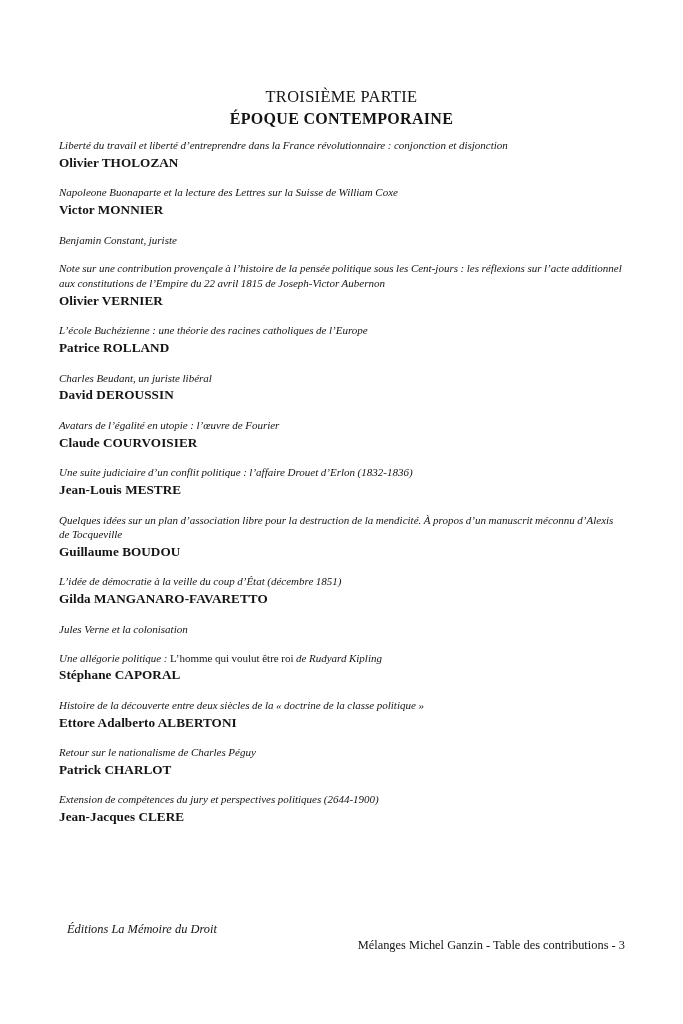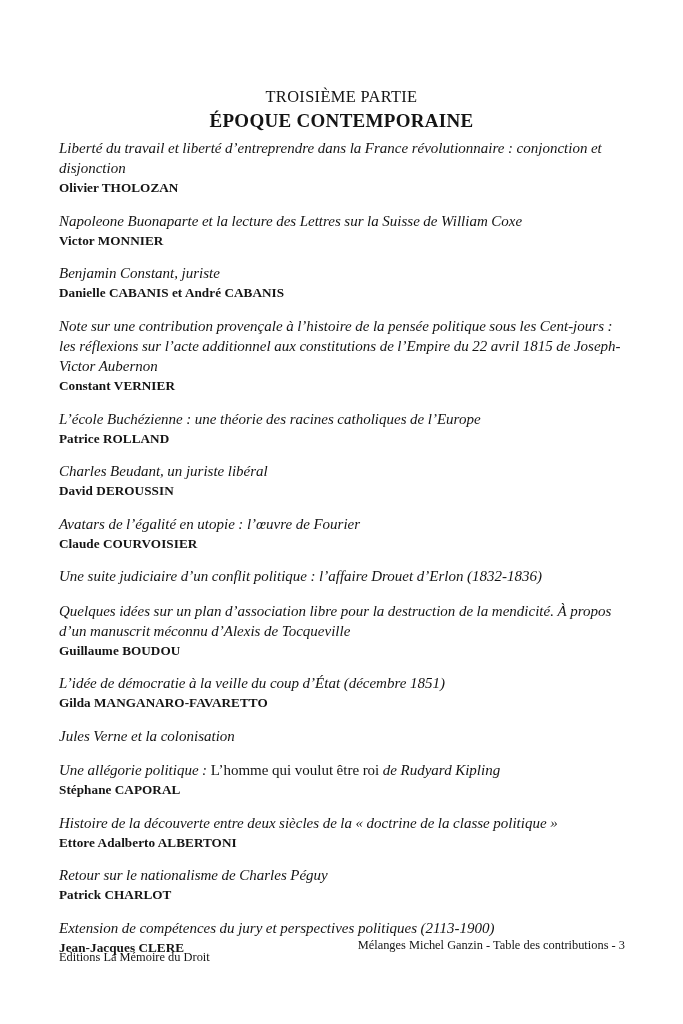--- a/index.html
+++ b/index.html
@@ -36,21 +36,21 @@
   .part-heading .part-number {
     display: block;
     font-size: 16.4px;
     letter-spacing: 0.35px;
     font-weight: 400;
     line-height: 1.34;
     white-space: nowrap;
   }
   .part-heading .part-title {
     display: block;
-    font-size: 19px;
+    font-size: 16px;
     letter-spacing: 0.3px;
     font-weight: 700;
     line-height: 1.34;
     white-space: nowrap;
   }
 
   
   .toc-list {
     position: absolute;
     left: 59px;
@@ -58,21 +58,21 @@
     width: 566px;
   }
 
   .toc-entry {
     margin: 0 0 14.2px 0;
   }
   .toc-entry:last-child { margin-bottom: 0; }
 
   .entry-title {
     font-style: italic;
-    font-size: 15px;
+    font-size: 11px;
     line-height: 1.335;
     margin: 0;
     text-align: left;
     word-spacing: -0.2px;
   }
   .entry-title .roman {
     font-style: normal;
   }
 
   .entry-author {
@@ -87,26 +87,26 @@
   
   .footer {
     position: absolute;
     left: 59px;
     top: 922px;
     width: 566px;
     height: 18px;
   }
   .footer-left {
     position: absolute;
-    left: 0;
+    left: 8px;
     top: 0;
+    font-style: italic;
     font-size: 12.4px;
     line-height: 1.2;
     white-space: nowrap;
-    margin-top: 28px;
   }
   .footer-right {
     position: absolute;
     right: 0;
     top: 16px;
     font-style: normal;
     font-size: 12.4px;
     line-height: 1.2;
     white-space: nowrap;
   }
@@ -125,40 +125,40 @@
       <div class="toc-entry">
         <div class="entry-title">Liberté du travail et liberté d’entreprendre dans la France révolutionnaire : conjonction et disjonction</div>
         <div class="entry-author">Olivier THOLOZAN</div>
       </div>
       <div class="toc-entry">
         <div class="entry-title">Napoleone Buonaparte et la lecture des Lettres sur la Suisse de William Coxe</div>
         <div class="entry-author">Victor MONNIER</div>
       </div>
       <div class="toc-entry">
         <div class="entry-title">Benjamin Constant, juriste</div>
-        <div class="entry-author">Danielle CABANIS et André CABANIS</div>
       </div>
       <div class="toc-entry">
         <div class="entry-title">Note sur une contribution provençale à l’histoire de la pensée politique sous les Cent-jours : les réflexions sur l’acte additionnel aux constitutions de l’Empire du 22 avril 1815 de Joseph-Victor Aubernon</div>
-        <div class="entry-author">Constant VERNIER</div>
+        <div class="entry-author">Olivier VERNIER</div>
       </div>
       <div class="toc-entry">
         <div class="entry-title">L’école Buchézienne : une théorie des racines catholiques de l’Europe</div>
         <div class="entry-author">Patrice ROLLAND</div>
       </div>
       <div class="toc-entry">
         <div class="entry-title">Charles Beudant, un juriste libéral</div>
         <div class="entry-author">David DEROUSSIN</div>
       </div>
       <div class="toc-entry">
         <div class="entry-title">Avatars de l’égalité en utopie : l’œuvre de Fourier</div>
         <div class="entry-author">Claude COURVOISIER</div>
       </div>
       <div class="toc-entry">
         <div class="entry-title">Une suite judiciaire d’un conflit politique : l’affaire Drouet d’Erlon (1832-1836)</div>
+        <div class="entry-author">Jean-Louis MESTRE</div>
       </div>
       <div class="toc-entry">
         <div class="entry-title">Quelques idées sur un plan d’association libre pour la destruction de la mendicité. À propos d’un manuscrit méconnu d’Alexis de Tocqueville</div>
         <div class="entry-author">Guillaume BOUDOU</div>
       </div>
       <div class="toc-entry">
         <div class="entry-title">L’idée de démocratie à la veille du coup d’État (décembre 1851)</div>
         <div class="entry-author">Gilda MANGANARO-FAVARETTO</div>
       </div>
       <div class="toc-entry">
@@ -170,21 +170,21 @@
       </div>
       <div class="toc-entry">
         <div class="entry-title">Histoire de la découverte entre deux siècles de la « doctrine de la classe politique »</div>
         <div class="entry-author">Ettore Adalberto ALBERTONI</div>
       </div>
       <div class="toc-entry">
         <div class="entry-title">Retour sur le nationalisme de Charles Péguy</div>
         <div class="entry-author">Patrick CHARLOT</div>
       </div>
       <div class="toc-entry">
-        <div class="entry-title">Extension de compétences du jury et perspectives politiques (2113-1900)</div>
+        <div class="entry-title">Extension de compétences du jury et perspectives politiques (2644-1900)</div>
         <div class="entry-author">Jean-Jacques CLERE</div>
       </div>
     </div>
 
   <div class="footer">
     <span class="footer-left">Éditions La Mémoire du Droit</span>
     <span class="footer-right">Mélanges Michel Ganzin - Table des contributions - 3</span>
   </div>
 
 </div>

